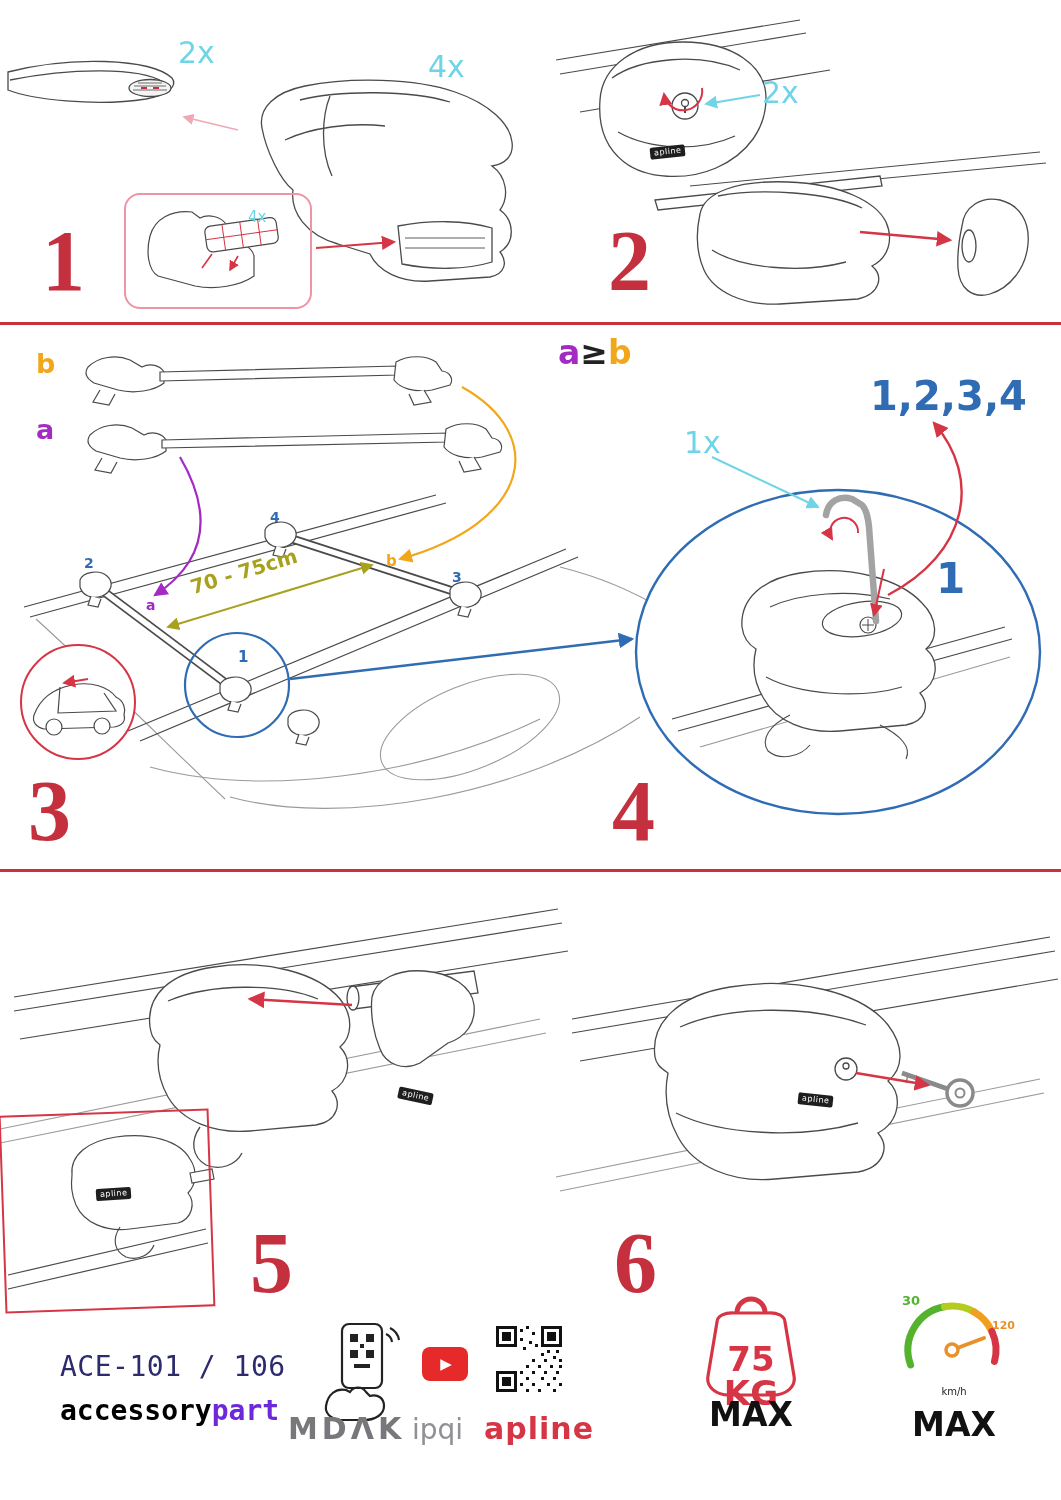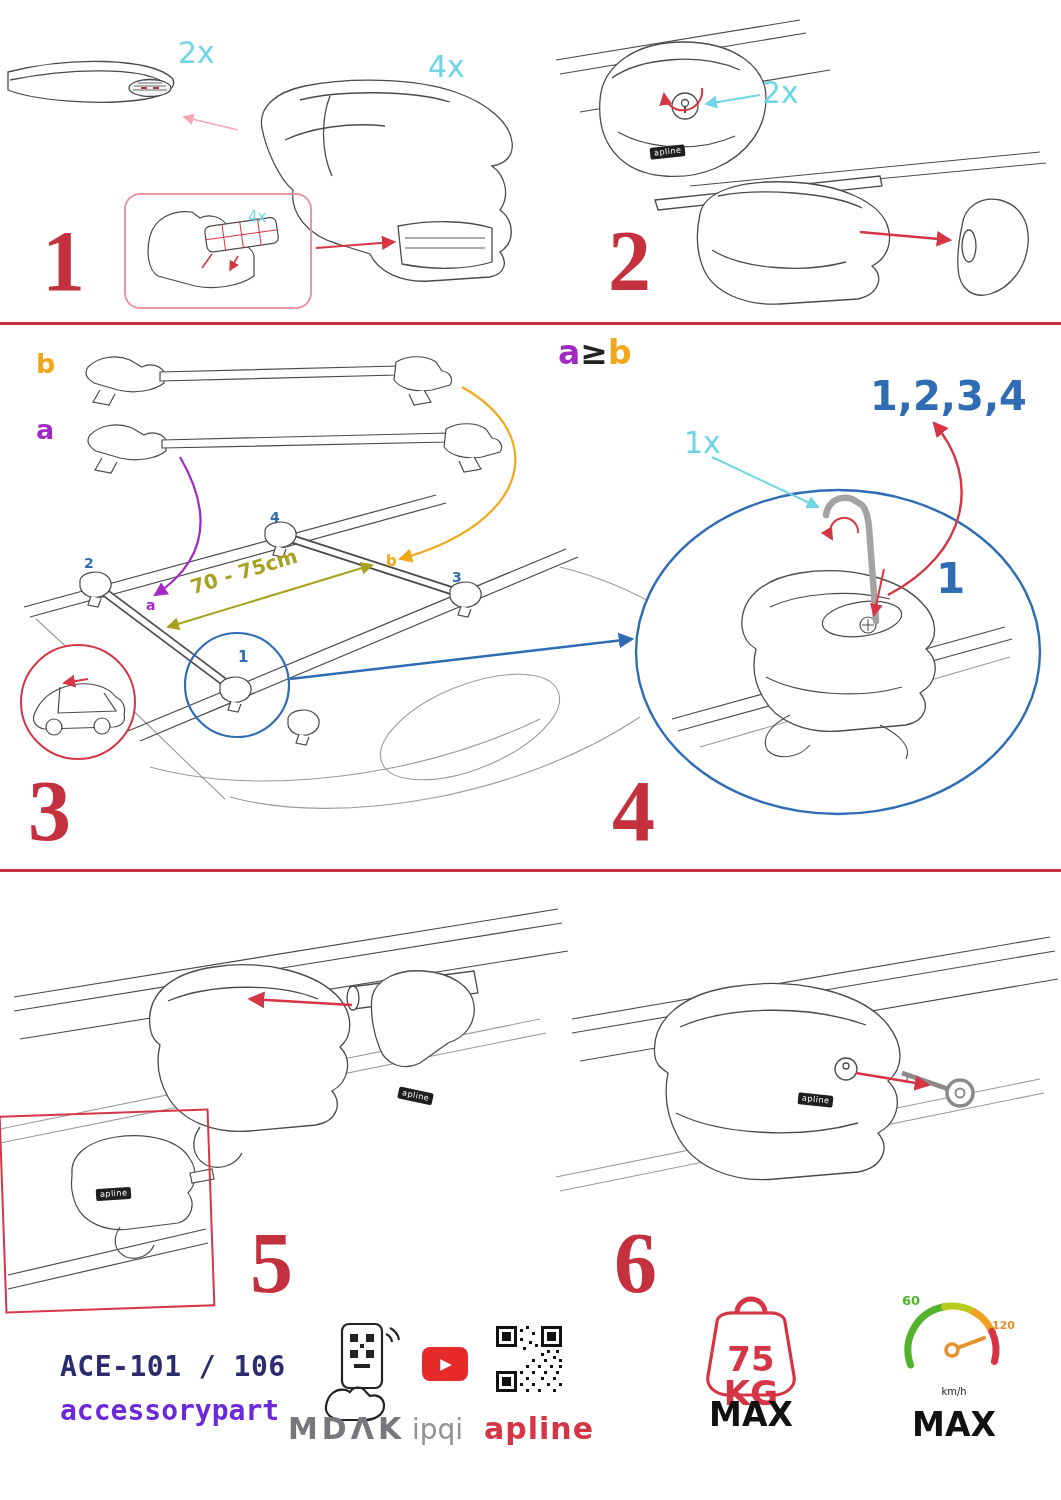--- a/index.html
+++ b/index.html
@@ -9,23 +9,23 @@
   .divider{position:absolute;left:0;width:100%;height:3px;background:#c8323e}
   .abs{position:absolute}
   .num{position:absolute;font-family:"Liberation Serif",serif;font-weight:700;font-size:86px;line-height:1;color:#c5303e}
   .cy{position:absolute;color:#6fd4e6;font-size:30px;font-weight:400;line-height:1}
   .cy.small{font-size:15px}
   .lbl{position:absolute;font-weight:700;line-height:1}
   .rl{position:absolute;font-size:14px;font-weight:700;color:#2f6cb3;line-height:1}
   .badge{position:absolute;background:#1e1e1e;color:#fff;font-size:8px;padding:1px 4px;border-radius:2px;letter-spacing:.5px;line-height:1.2}
   .inset-pink{position:absolute;border:2px solid #ef93a5;border-radius:16px}
   .inset-red{position:absolute;border:2.5px solid #d63545}
-  .footer-model{position:absolute;font-family:"DejaVu Sans Mono",monospace;font-weight:700;font-size:28px;color:#2b2b6e;letter-spacing:.5px}
+  .footer-model{position:absolute;font-family:"DejaVu Sans Mono",monospace;font-weight:400;font-size:28px;color:#2b2b6e;letter-spacing:.5px}
   .footer-brand{position:absolute;font-family:"DejaVu Sans Mono",monospace;font-weight:700;font-size:28px;letter-spacing:0}
-  .footer-brand .b1{color:#6d28d9}
+  .footer-brand .b1{color:#000000}
   .footer-brand .b2{color:#6d28d9}
   .partner{position:absolute;line-height:1}
   .yt{position:absolute;width:46px;height:34px;background:#e62a2a;border-radius:8px;display:flex;align-items:center;justify-content:center}
   .yt span{color:#fff;font-size:15px;line-height:1;padding-left:2px}
   .maxlbl{position:absolute;font-weight:700;font-size:33px;color:#111;text-align:center;line-height:1}
   .seq{position:absolute;color:#2f6cb3;font-weight:700;font-size:40px;line-height:1}
 </style>
 </head>
 <body>
 
@@ -368,18 +368,18 @@
   <svg class="layer" style="top:1288px;left:888px" width="128" height="115" viewBox="0 0 128 115">
     <g fill="none" stroke-linecap="round" stroke-width="7">
       <path d="M22.6,77 A44,44 0 0 1 56.4,18.7" stroke="#53b32c"></path>
       <path d="M56.4,18.7 A44,44 0 0 1 86,23.9" stroke="#b5cc1e"></path>
       <path d="M86,23.9 A44,44 0 0 1 103.9,43.4" stroke="#f0a01e"></path>
       <path d="M103.9,43.4 A44,44 0 0 1 106.5,73.4" stroke="#d63545"></path>
     </g>
     <path d="M64,62 L96,50" stroke="#e8912a" stroke-width="4" stroke-linecap="round" fill="none"></path>
     <circle cx="64" cy="62" r="6" fill="#fff" stroke="#e8912a" stroke-width="3.5"></circle>
   </svg>
-  <div class="lbl" style="left:902px;top:1294px;font-size:13px;color:#53b32c">60</div>
+  <div class="lbl" style="left:902px;top:1294px;font-size:13px;color:#53b32c">30</div>
   <div class="lbl" style="left:992px;top:1320px;font-size:11px;color:#e8912a">120</div>
   <div class="abs" style="left:922px;top:1386px;width:64px;text-align:center;font-size:10px;color:#222">km/h</div>
   <div class="maxlbl" style="left:906px;top:1408px;width:96px">MAX</div>
 
 </div>
 
 </body></html>

